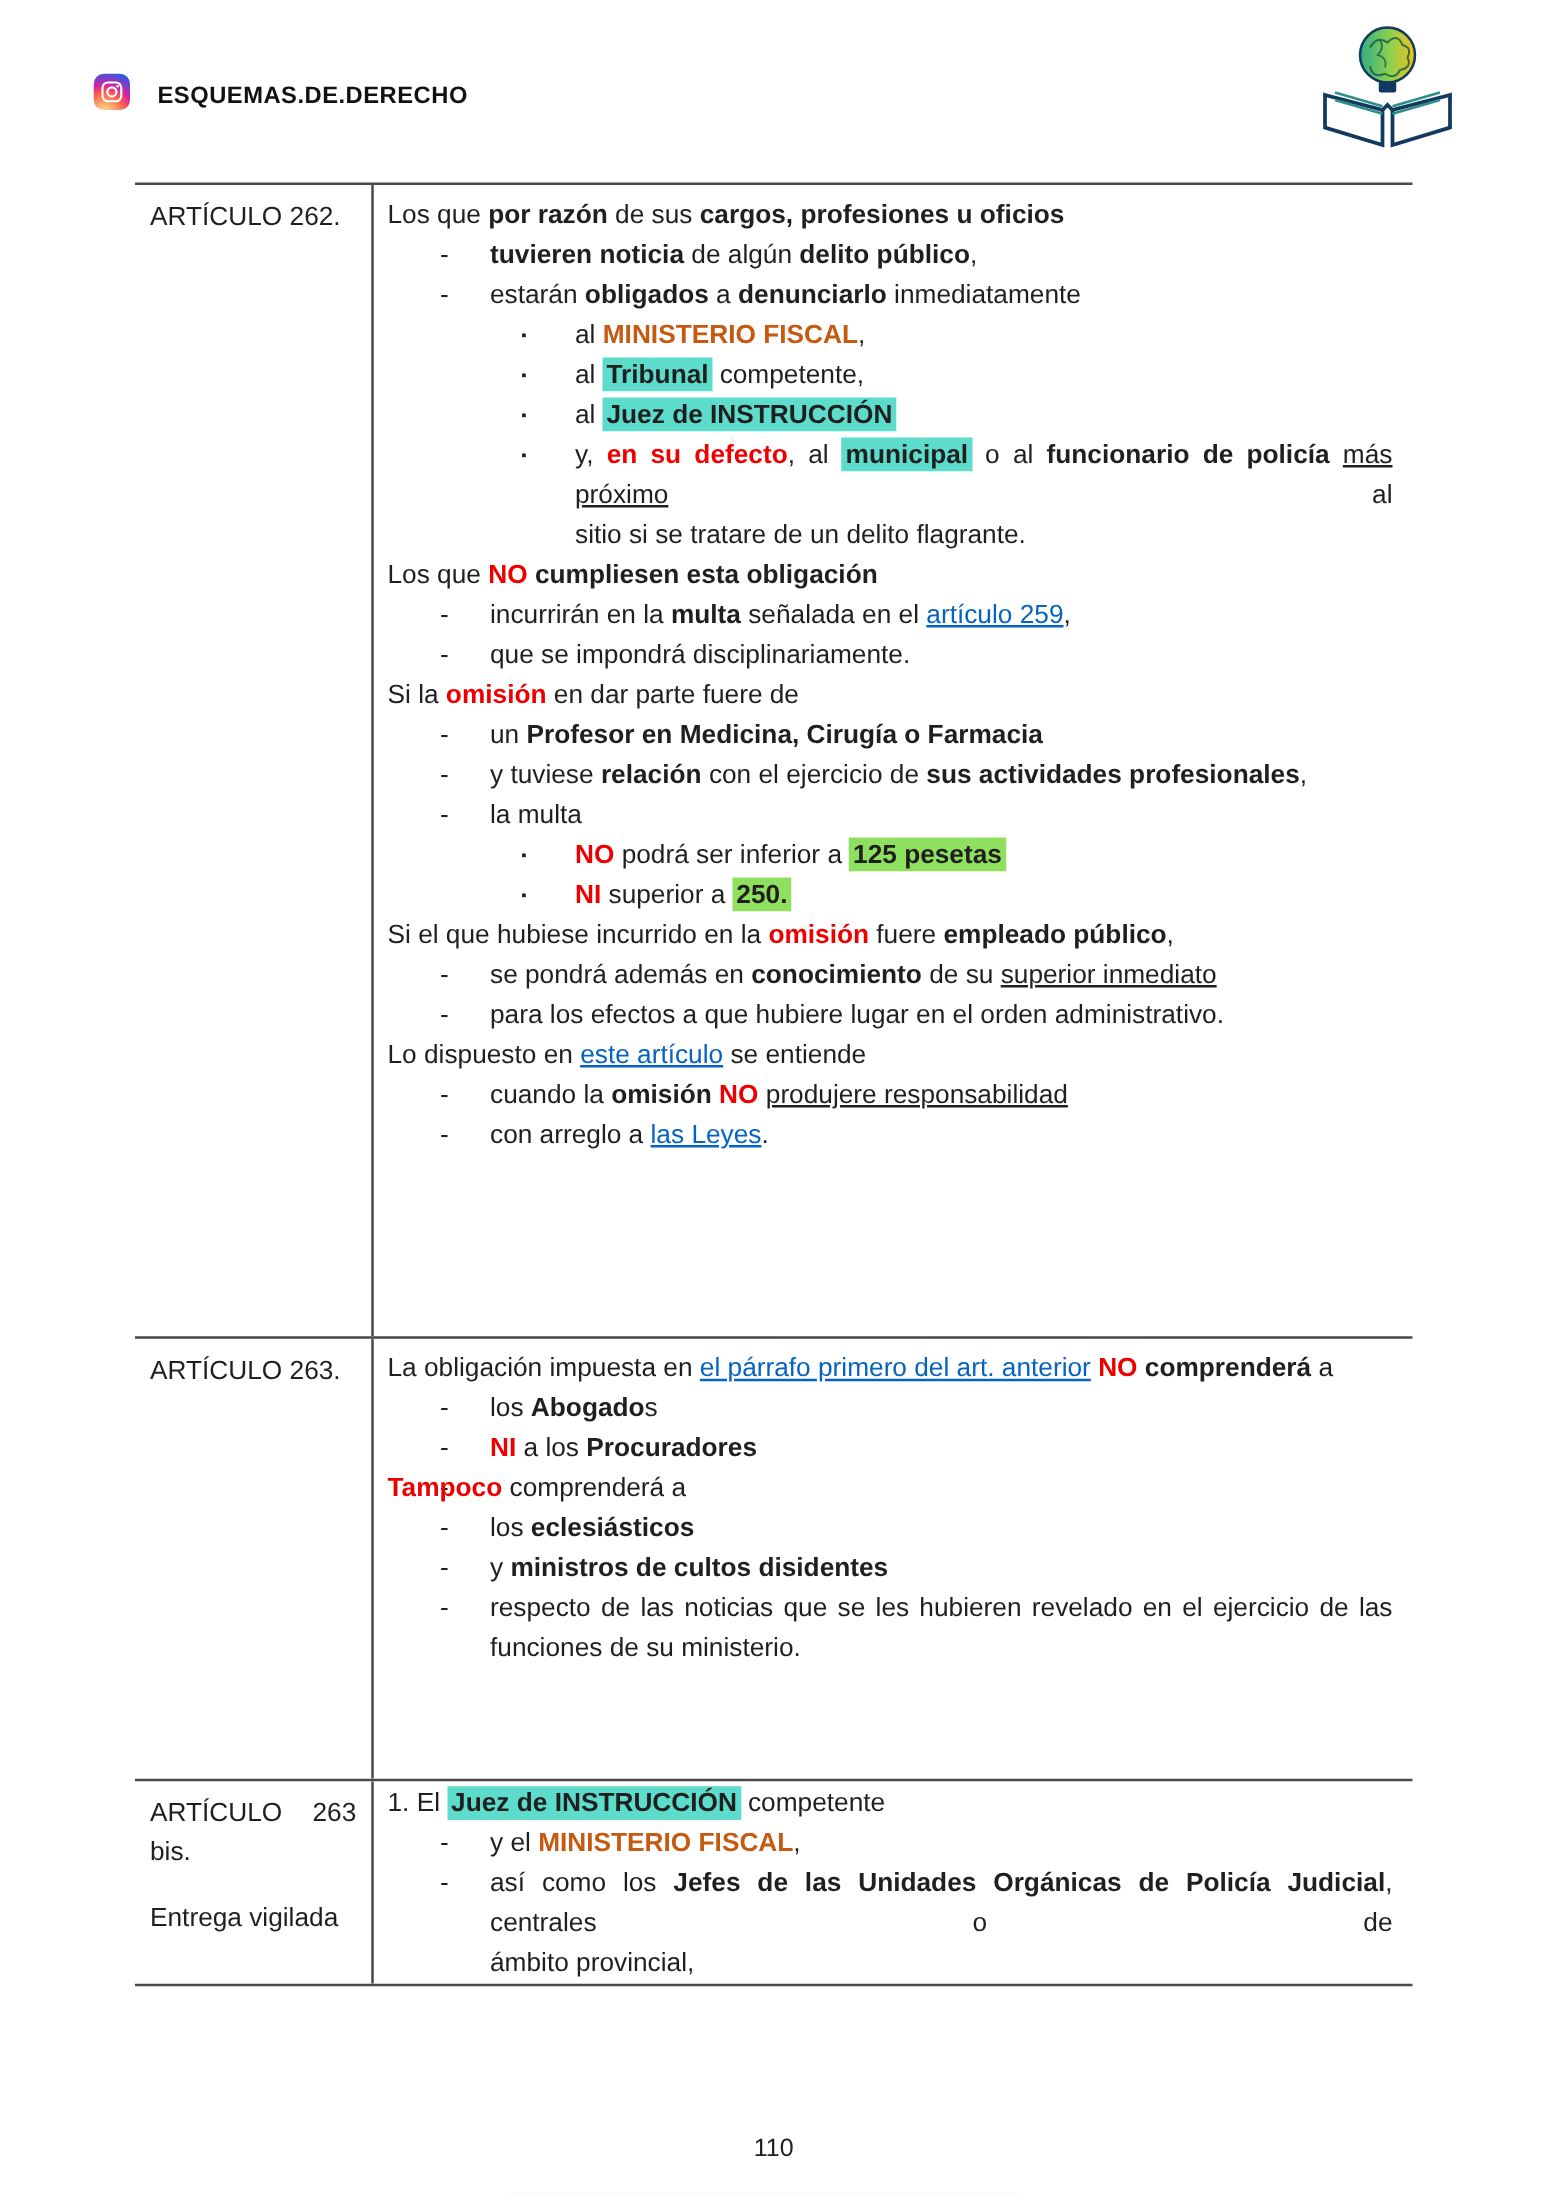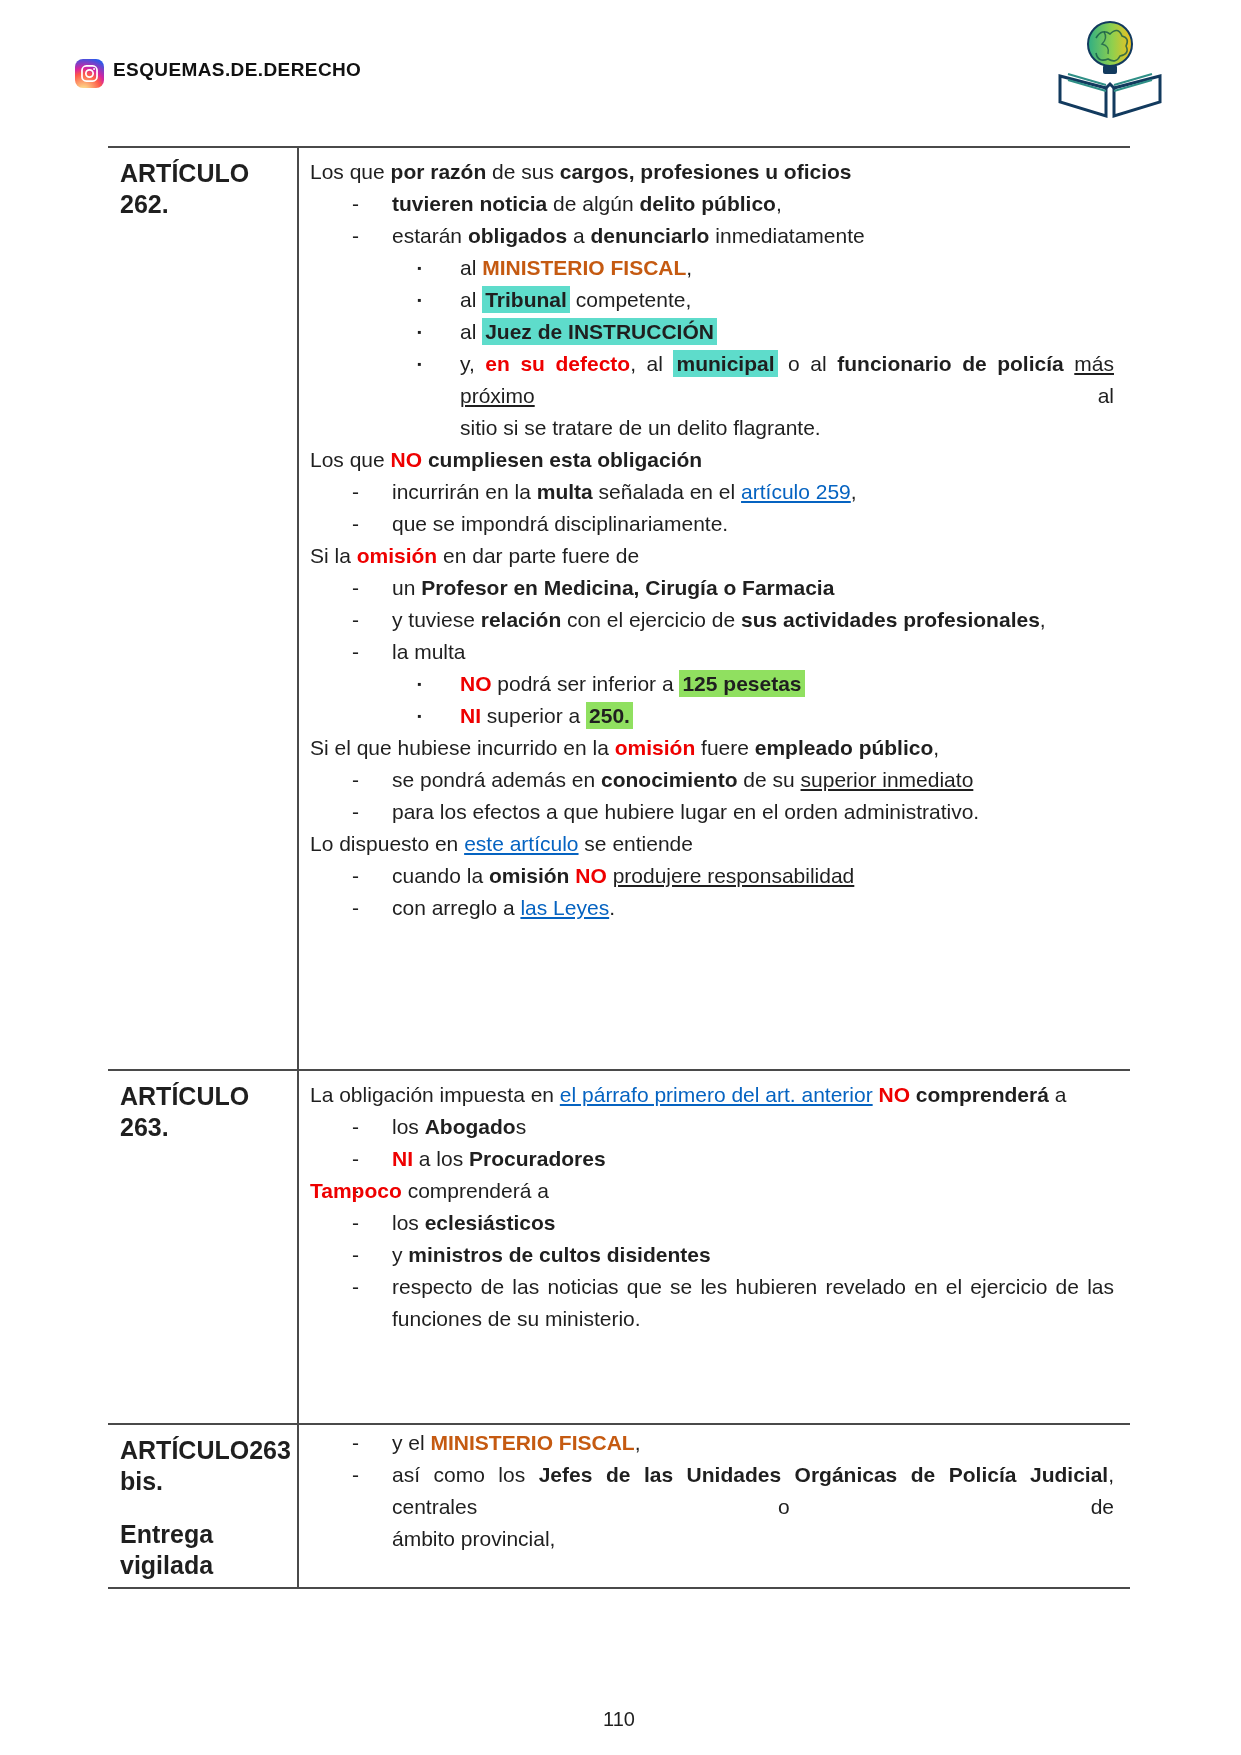--- a/index.html
+++ b/index.html
@@ -10,36 +10,36 @@
     --blue:#0563c1;
     --ink:#1f1f1f;
     --line:#4a4a4a;
   }
   *{margin:0;padding:0;box-sizing:content-box}
   body{background:#e8e8e8;font-family:"Liberation Sans",sans-serif;}
   .page{position:relative;width:1241px;height:1755px;background:#ffffff;margin:0 auto;
         color:var(--ink);font-size:21px;overflow:hidden;}
 
   
-  .brand{position:absolute;left:75px;top:59px;display:flex;align-items:flex-start;gap:9px;}
+  .brand{position:absolute;left:75px;top:59px;display:flex;align-items:flex-end;gap:22px;}
   .ig-icon{width:29px;height:29px;border-radius:8px;flex:none;
            background:radial-gradient(circle at 30% 110%, #fdf497 0%, #fd5949 45%, #d6249f 60%, #285aeb 90%);
            display:flex;align-items:center;justify-content:center;}
   .brand-text{font-size:19px;font-weight:bold;letter-spacing:.4px;color:#111;}
   .logo{position:absolute;left:1048px;top:14px;width:120px;height:106px;}
 
   
   .doc-table{position:absolute;left:108px;top:146px;width:1022px;
              border-top:2px solid var(--line);border-bottom:2px solid var(--line);}
   .trow{display:flex;overflow:hidden;}
   .trow.r1{height:921px;border-bottom:2px solid var(--line);}
   .trow.r2{height:352px;border-bottom:2px solid var(--line);}
   .trow.r3{height:162px;}
   .label-cell{width:165px;padding:10px 12px 0 12px;border-right:2px solid var(--line);
-              font-weight:bold;font-size:25px;line-height:31px;flex:none;}
+              font-weight:normal;font-size:21px;line-height:31px;flex:none;}
   .content-cell{flex:1;padding:8px 16px 0 11px;min-width:0;}
   .trow.r3 .content-cell{padding-top:2px;}
   .label-justify{display:flex;justify-content:space-between;text-align:center;}
   .label-gap{height:22px;}
 
   
   .tl{position:relative;line-height:32px;text-align:justify;text-align-last:left;}
   .tl.pgap{}
   .tl.jfull{text-align-last:justify;}
   .ind-none{padding-left:0;}
@@ -151,20 +151,21 @@
       <div class="label-cell">
         <div class="label-justify">
           <span>ARTÍCULO</span>
           <span>263</span>
         </div>
         <div>bis.</div>
         <div class="label-gap"></div>
         <div>Entrega vigilada</div>
       </div>
       <div class="content-cell">
+          <div class="tl ind-none"><span>1. El </span><span class="sht">Juez de INSTRUCCIÓN</span><span> competente</span></div>
           <div class="tl ind-dash"><span class="mk mk-dash">-</span><span>y el </span><span class="so">MINISTERIO FISCAL</span><span>,</span></div>
           <div class="tl ind-dash jfull"><span class="mk mk-dash">-</span><span>así como los </span><span class="sb">Jefes de las Unidades Orgánicas de Policía Judicial</span><span>, centrales o de</span></div>
           <div class="tl ind-cont-dash"><span>ámbito provincial,</span></div>
         </div>
     </div>
 
   </div>
 
   <div class="page-number">110</div>
 

